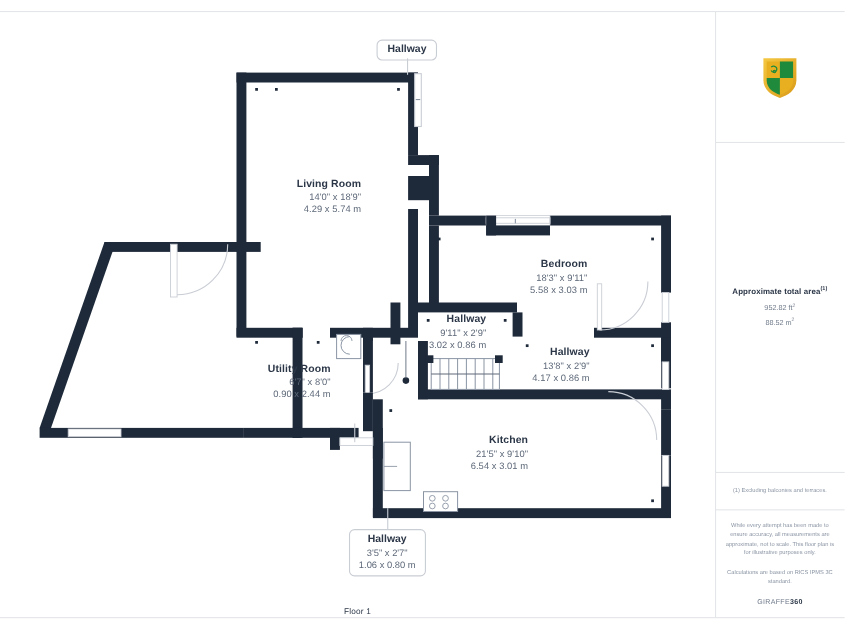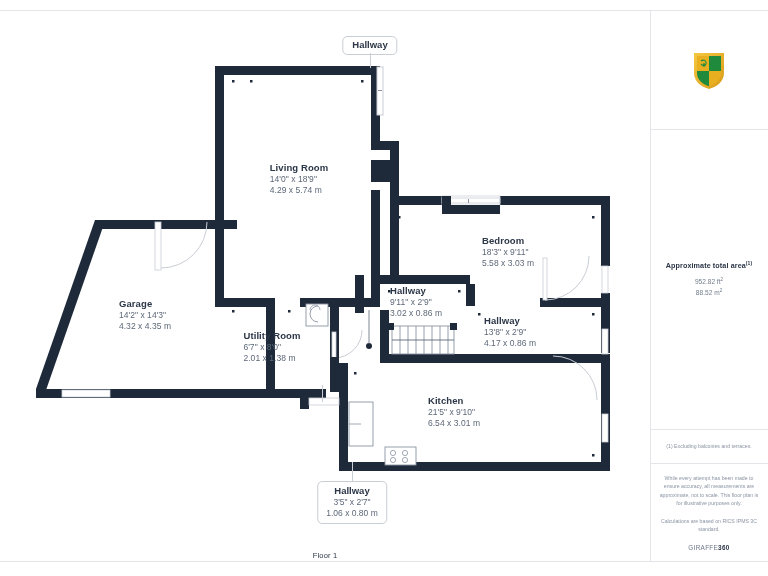--- a/index.html
+++ b/index.html
@@ -45,21 +45,21 @@
   #plan-area {
     position: absolute;
     left: 0; top: 10px;
     width: 650px; height: 551px;
   }
   #plan-svg { display: block; }
 
   
   .room-label {
     position: absolute;
-    text-align: left;
+    text-align: right;
     line-height: 1.28;
     white-space: nowrap;
     transform: translateX(-50%);
   }
   .room-label .rname {
     font-size: 9.5px;
     font-weight: bold;
     color: #2b3647;
     letter-spacing: 0.1px;
   }
@@ -353,42 +353,37 @@
         </g>
       </g>
     </svg>
 
     <div class="room-label" style="left:299px; top:152px;">
       <div class="rname">Living Room</div>
       <div class="rdim">14'0" x 18'9"</div>
       <div class="rdim">4.29 x 5.74 m</div>
     </div>
 
-    <div class="room-label" style="left:145px; top:288px;">
-      <div class="rname">Garage</div>
-      <div class="rdim">14'2" x 14'3"</div>
-      <div class="rdim">4.32 x 4.35 m</div>
-    </div>
 
     <div class="room-label" style="left:508px; top:225px;">
       <div class="rname">Bedroom</div>
       <div class="rdim">18'3" x 9'11"</div>
       <div class="rdim">5.58 x 3.03 m</div>
     </div>
 
     <div class="room-label" style="left:454px; top:385px;">
       <div class="rname">Kitchen</div>
       <div class="rdim">21'5" x 9'10"</div>
       <div class="rdim">6.54 x 3.01 m</div>
     </div>
 
     <div class="room-label" style="left:272px; top:320px;">
       <div class="rname">Utility Room</div>
       <div class="rdim">6'7" x 8'0"</div>
-      <div class="rdim">2.01 x 1.38 m</div>
+      <div class="rdim">0.90 x 2.44 m</div>
     </div>
 
     <div class="room-label" style="left:416px; top:275px;">
       <div class="rname">Hallway</div>
       <div class="rdim">9'11" x 2'9"</div>
       <div class="rdim">3.02 x 0.86 m</div>
     </div>
 
     <div class="room-label" style="left:510px; top:305px;">
       <div class="rname">Hallway</div>

